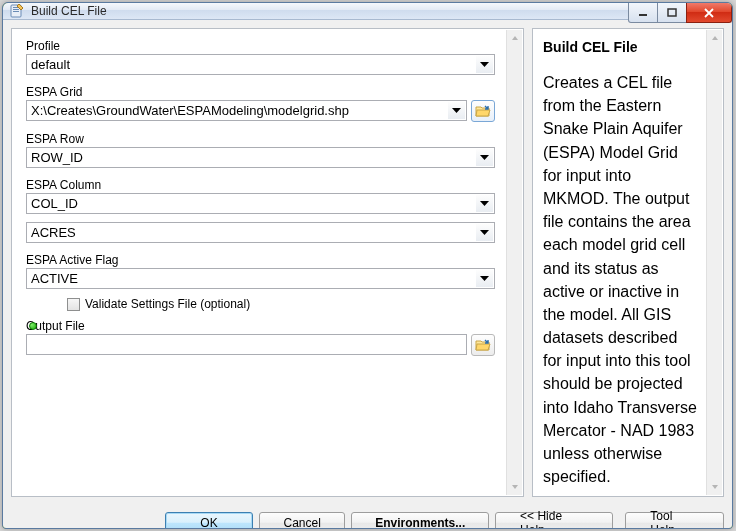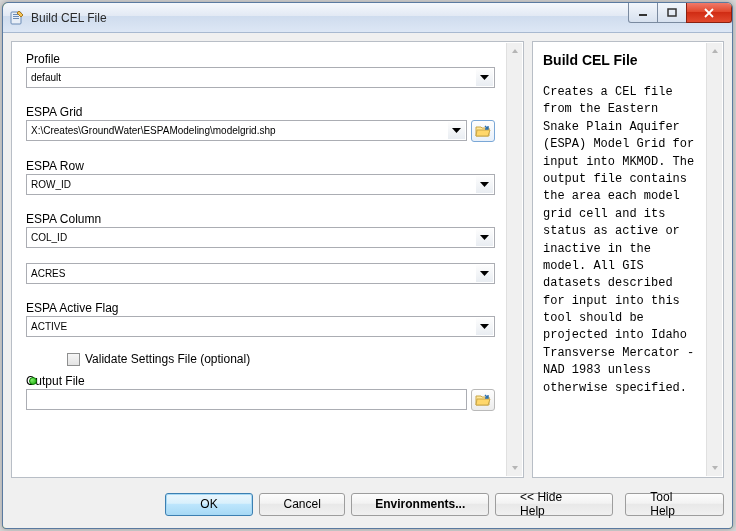--- a/index.html
+++ b/index.html
@@ -111,47 +111,46 @@
   }
   .right-scroll-up { top: 0; }
   .right-scroll-down { bottom: 0; }
   .help-title {
     font-weight: bold;
     font-size: 14px;
     margin: 2px 0 16px 0;
     color: #000;
   }
   .help-body {
-    font-size: 12px;
+    font-size: 16px;
     line-height: 1.45;
     color: #000;
     padding-right: 14px;
-    font-family: Liberation Mono, monospace;
-  }
-  .field-block { margin-bottom: 15px; }
+  }
+  .field-block { margin-bottom: 8px; }
   .field-label {
     font-size: 12px;
     color: #000;
     padding: 2px 0 1px 0;
   }
   .field-row {
     display: flex;
     align-items: stretch;
     gap: 4px;
   }
   .combo, .textinput {
     flex: 1 1 auto;
     height: 21px;
     border: 1px solid #abadb3;
     background: #fff;
     position: relative;
     display: flex;
     align-items: center;
     padding: 0 4px;
-    font-size: 10px;
+    font-size: 13px;
     color: #000;
   }
   .combo { padding-right: 20px; }
   .combo-arrow {
     position: absolute;
     right: 1px; top: 1px; bottom: 1px;
     width: 17px;
     display: flex; align-items: center; justify-content: center;
     background: linear-gradient(to bottom, #fdfdfd, #e9edf2);
   }

